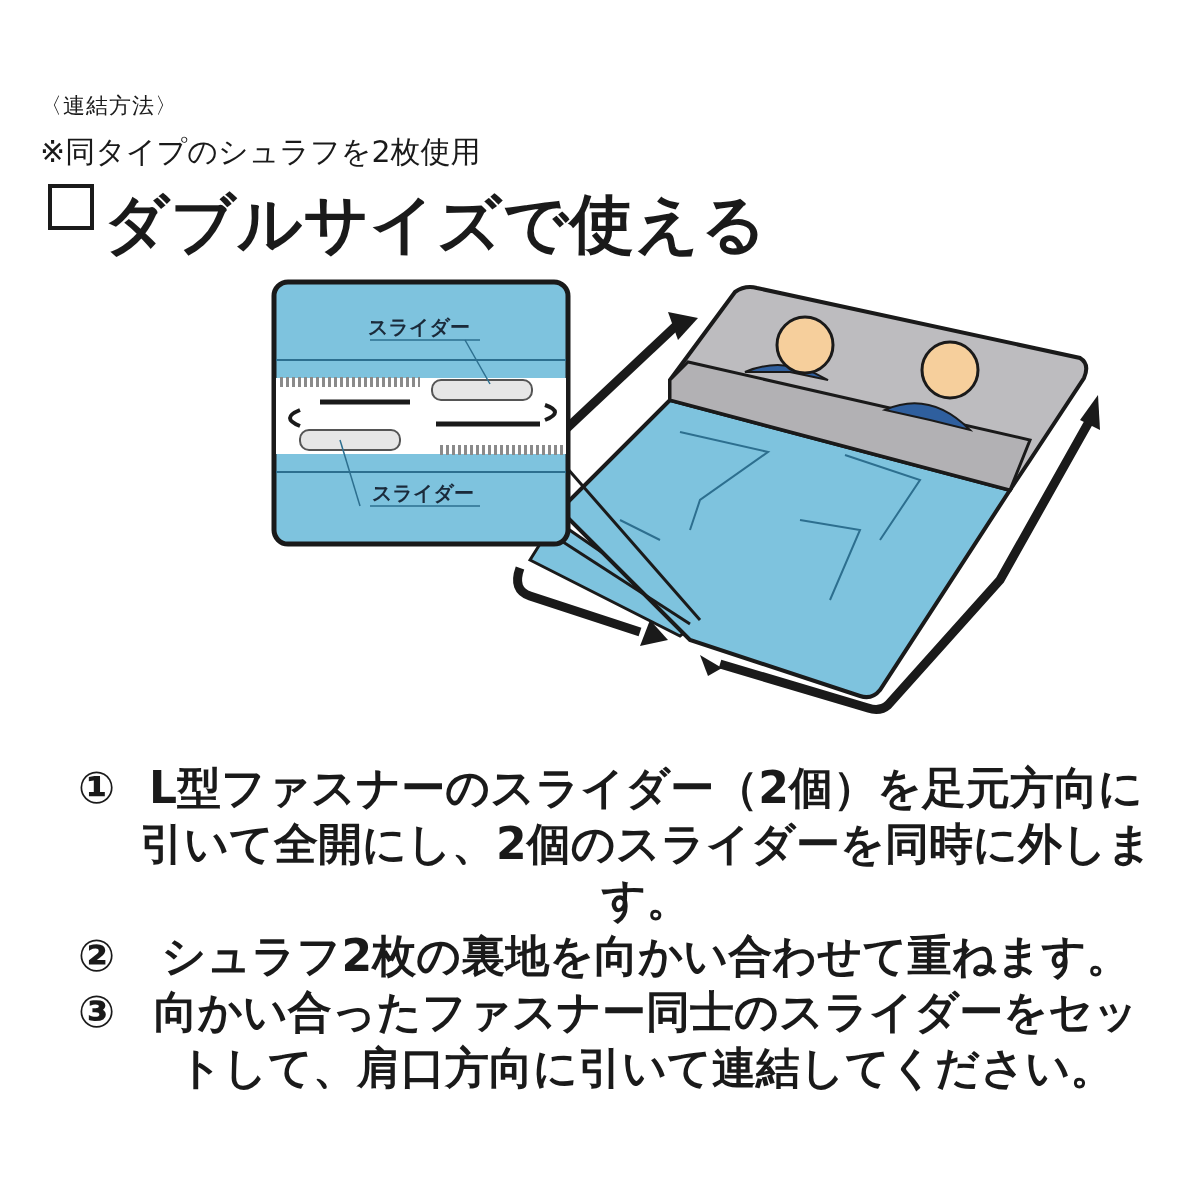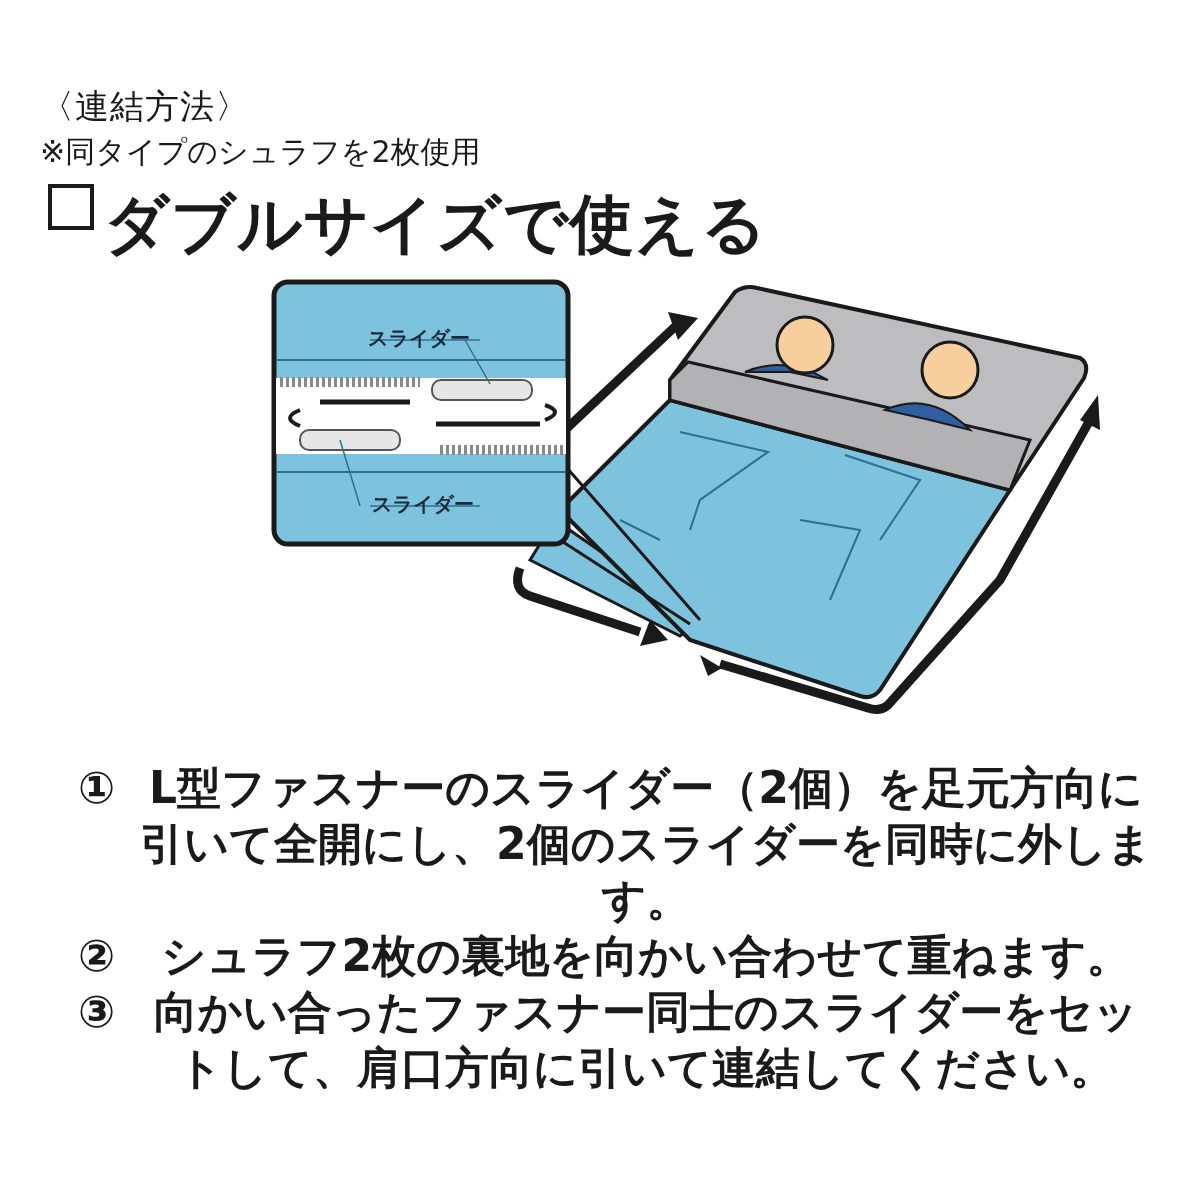--- a/index.html
+++ b/index.html
@@ -1,24 +1,24 @@
 <!DOCTYPE html>
 <html><head>
 <meta charset="utf-8">
 <style>
   html, body { margin: 0; padding: 0; background: #ffffff; }
   body { width: 1200px; height: 1200px; position: relative; overflow: hidden;
          font-family: "DejaVu Sans", "Liberation Sans", sans-serif; color: #1a1a1a; }
-  .section-label { position: absolute; left: 40px; top: 86px; font-size: 34px; line-height: 40px; letter-spacing: 1px; text-align: center; }
+  .section-label { position: absolute; left: 40px; top: 86px; font-size: 22px; line-height: 40px; letter-spacing: 1px; text-align: center; }
   .note { position: absolute; left: 40px; top: 134px; font-size: 30px; line-height: 36px; }
   .title-row { position: absolute; left: 48px; top: 184px; display: flex; align-items: flex-start; }
   .checkbox { width: 46px; height: 46px; border: 4px solid #1a1a1a; box-sizing: border-box; margin-right: 10px; background: #fff; }
   .title { font-size: 64px; font-weight: bold; line-height: 80px; letter-spacing: 1px; }
   .illustration { position: absolute; left: 0; top: 0; width: 1200px; height: 760px; }
-  .inset-label { position: absolute; font-size: 20px; font-weight: bold; color: #1a2a3a; margin-top: 11px; }
+  .inset-label { position: absolute; font-size: 20px; font-weight: bold; color: #1a2a3a; }
   .steps { position: absolute; left: 78px; top: 760px; width: 1080px; }
   .step { display: flex; font-size: 44px; line-height: 56px; font-weight: bold; color: #1a1a1a; margin-bottom: 0; }
   .step-num { flex: 0 0 56px; }
   .step-text { flex: 1; text-align: center; }
 </style>
 </head>
 <body>
 
 <div class="section-label">〈連結方法〉</div>
 <div class="note">※同タイプのシュラフを2枚使用</div>

